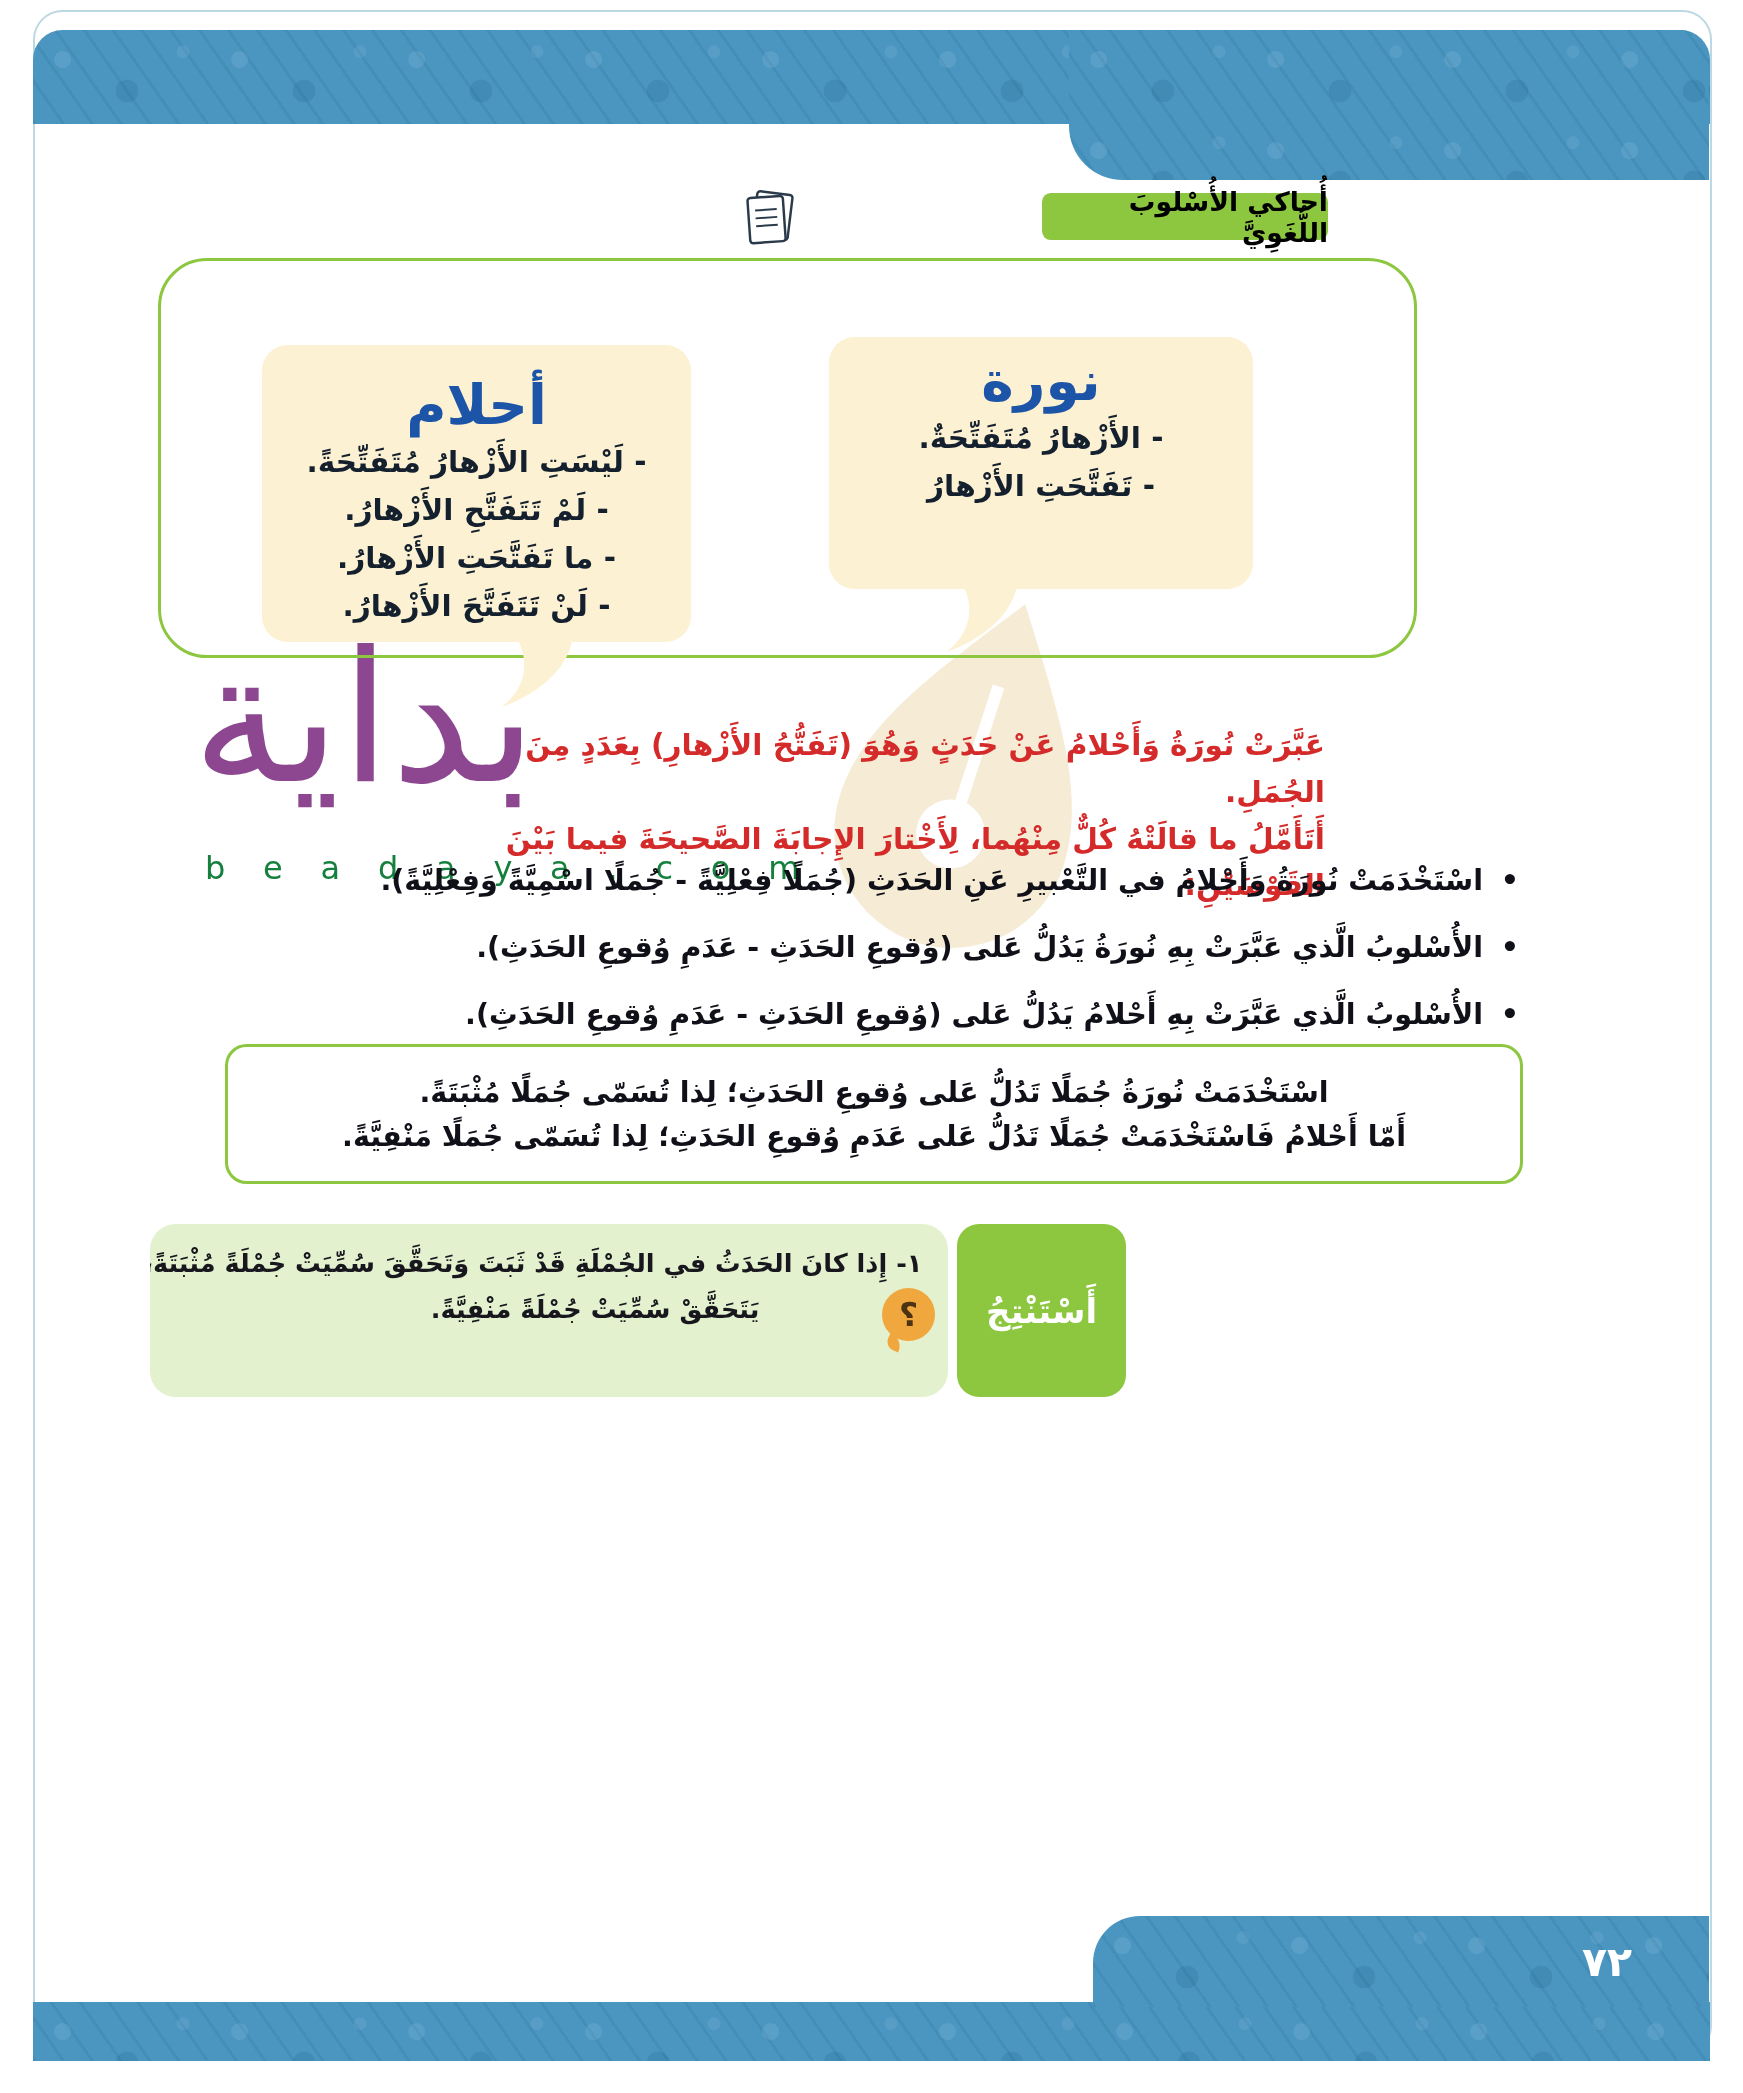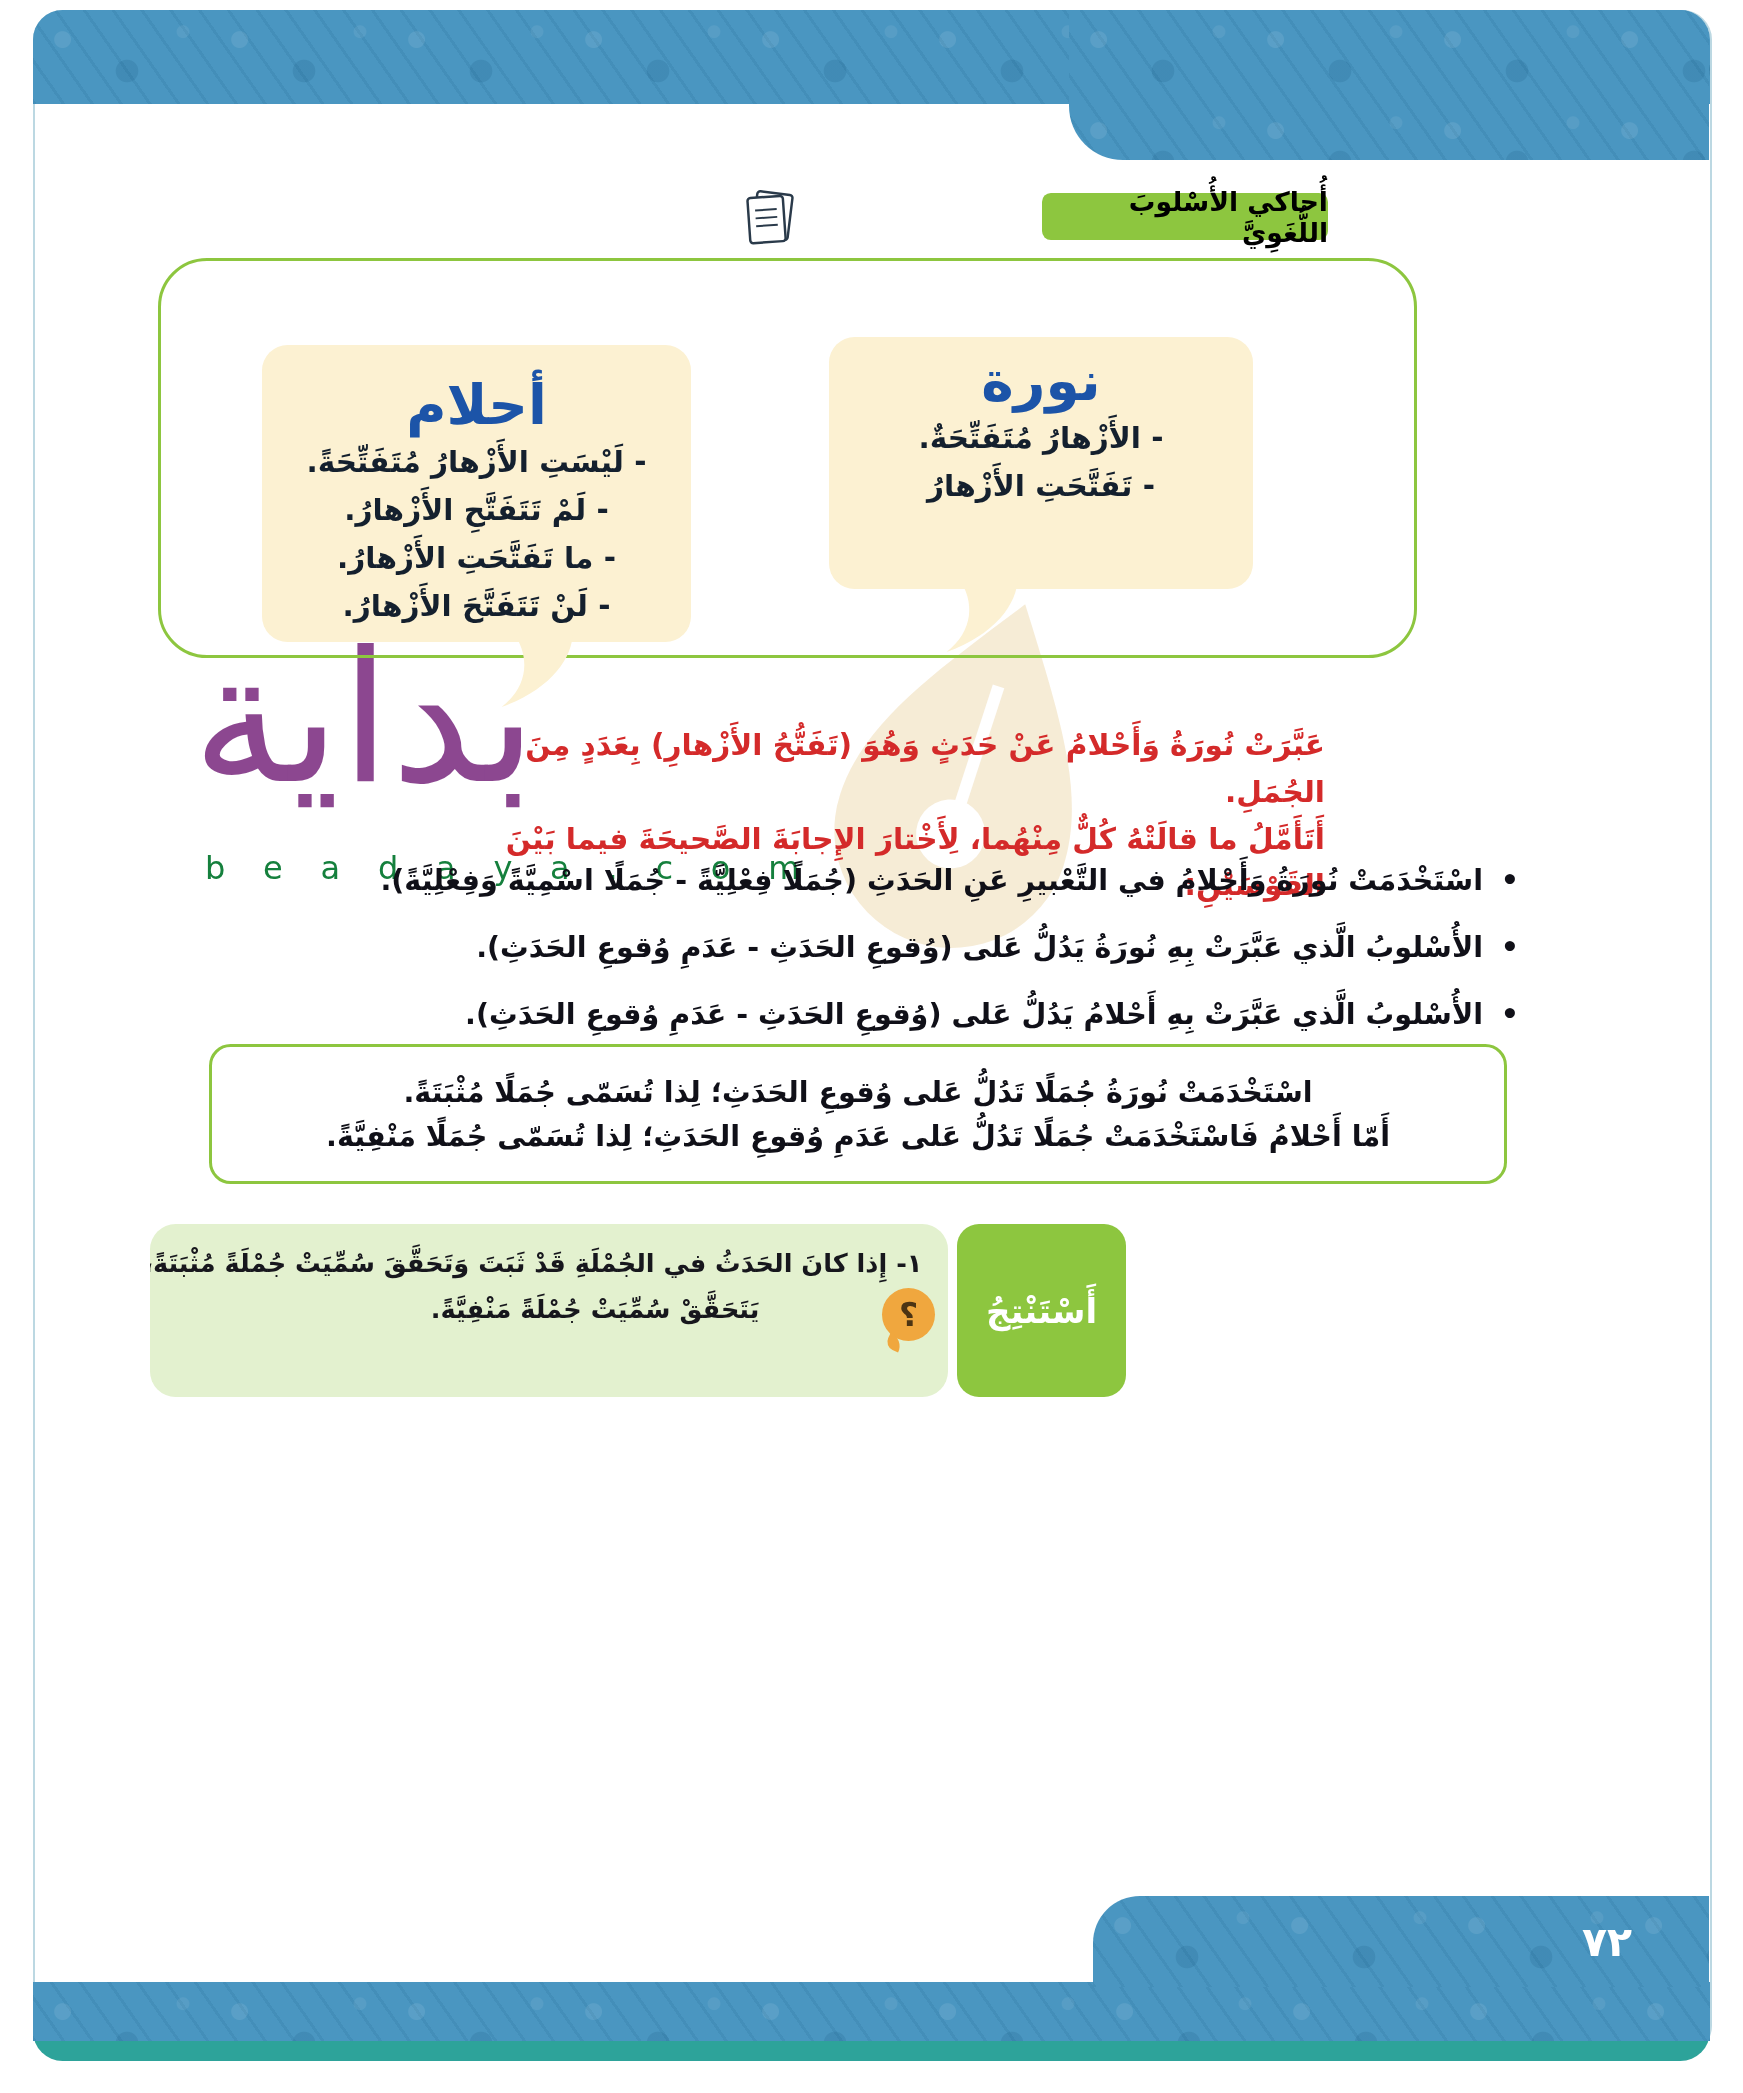--- a/index.html
+++ b/index.html
@@ -14,20 +14,21 @@
   }
   
   .blue-pattern {
     background-color:#4a96c1;
     background-image:
       radial-gradient(circle 8.9px at 29.6px 29.6px, rgba(255,255,255,0.09) 0 7.9px, transparent 8.9px),
       radial-gradient(circle 11.8px at 94px 61px, rgba(8,70,110,0.14) 0 10.8px, transparent 11.8px),
       radial-gradient(circle 6.9px at 150px 21.7px, rgba(255,255,255,0.07) 0 5.9px, transparent 6.9px),
       repeating-linear-gradient(55deg, rgba(10,75,115,0.10) 0 3px, transparent 3px 23.6px);
     background-size: 177px 91px, 177px 91px, 177px 91px, auto;
+    margin-top: 20px;
   }
   .top-band { position:absolute; left:32.5px; top:9.9px; width:1677px; height:94px; border-radius:29.6px 29.6px 0 0; z-index:2; }
   .top-band-tab { position:absolute; top:9.9px; left:1069px; width:640px; height:150px; border-radius:0 29.6px 0 54px; z-index:2; }
   .footer-teal { position:absolute; left:32.5px; top:2010px; width:1677px; height:51px; background:#2da39a; border-radius:0 0 29.6px 29.6px; z-index:1; }
   .footer-band { position:absolute; left:32.5px; top:1982px; width:1677px; height:59px; z-index:2; }
   .footer-tab { position:absolute; left:1093px; top:1896px; width:616px; height:91px; border-radius:47px 0 0 0; z-index:2; }
   .page-num { position:absolute; right:77px; top:50%; transform:translateY(-50%); color:#ffffff; font-size:41px; font-weight:bold; }
   
   .wm-pen { position:absolute; left:788px; top:581px; width:355px; height:414px; opacity:0.7; z-index:0; }
   .wm-ar { position:absolute; left:192px; top:609px; font-size:182px; font-weight:normal; color:#701a75; opacity:0.8; z-index:0; line-height:1.2; }
@@ -59,21 +60,21 @@
   }
   
   .bullets { position:absolute; right:225px; top:860px; width:1310px; z-index:3; direction:rtl; }
   .bullet-item {
     display:flex; direction:rtl; align-items:flex-start; gap:17.7px; margin-bottom:25.6px;
     font-size:28.6px; font-weight:bold; color:#101018; text-align:right; line-height:1.45;
   }
   .bullet-dot { line-height:1.45; }
   
   .conclusion-box {
-    position:absolute; left:209px; top:1044px; width:1298px; height:140px; box-sizing:border-box;
+    position:absolute; left:225px; top:1044px; width:1298px; height:140px; box-sizing:border-box;
     border:3.4px solid #8dc63f; border-radius:21.7px; background:#ffffff;
     display:flex; flex-direction:column; justify-content:center; align-items:center; gap:9.9px;
     direction:rtl; font-size:28.6px; font-weight:bold; color:#101018; z-index:3; text-align:right;
   }
   
   .astantij-band {
     position:absolute; left:150px; top:1224px; width:798px; height:173px;
     background:#e3f1cf; border-radius:25.6px; z-index:1; box-sizing:border-box;
     padding:15.8px 25.6px 0 13.8px; overflow:hidden;
   }

